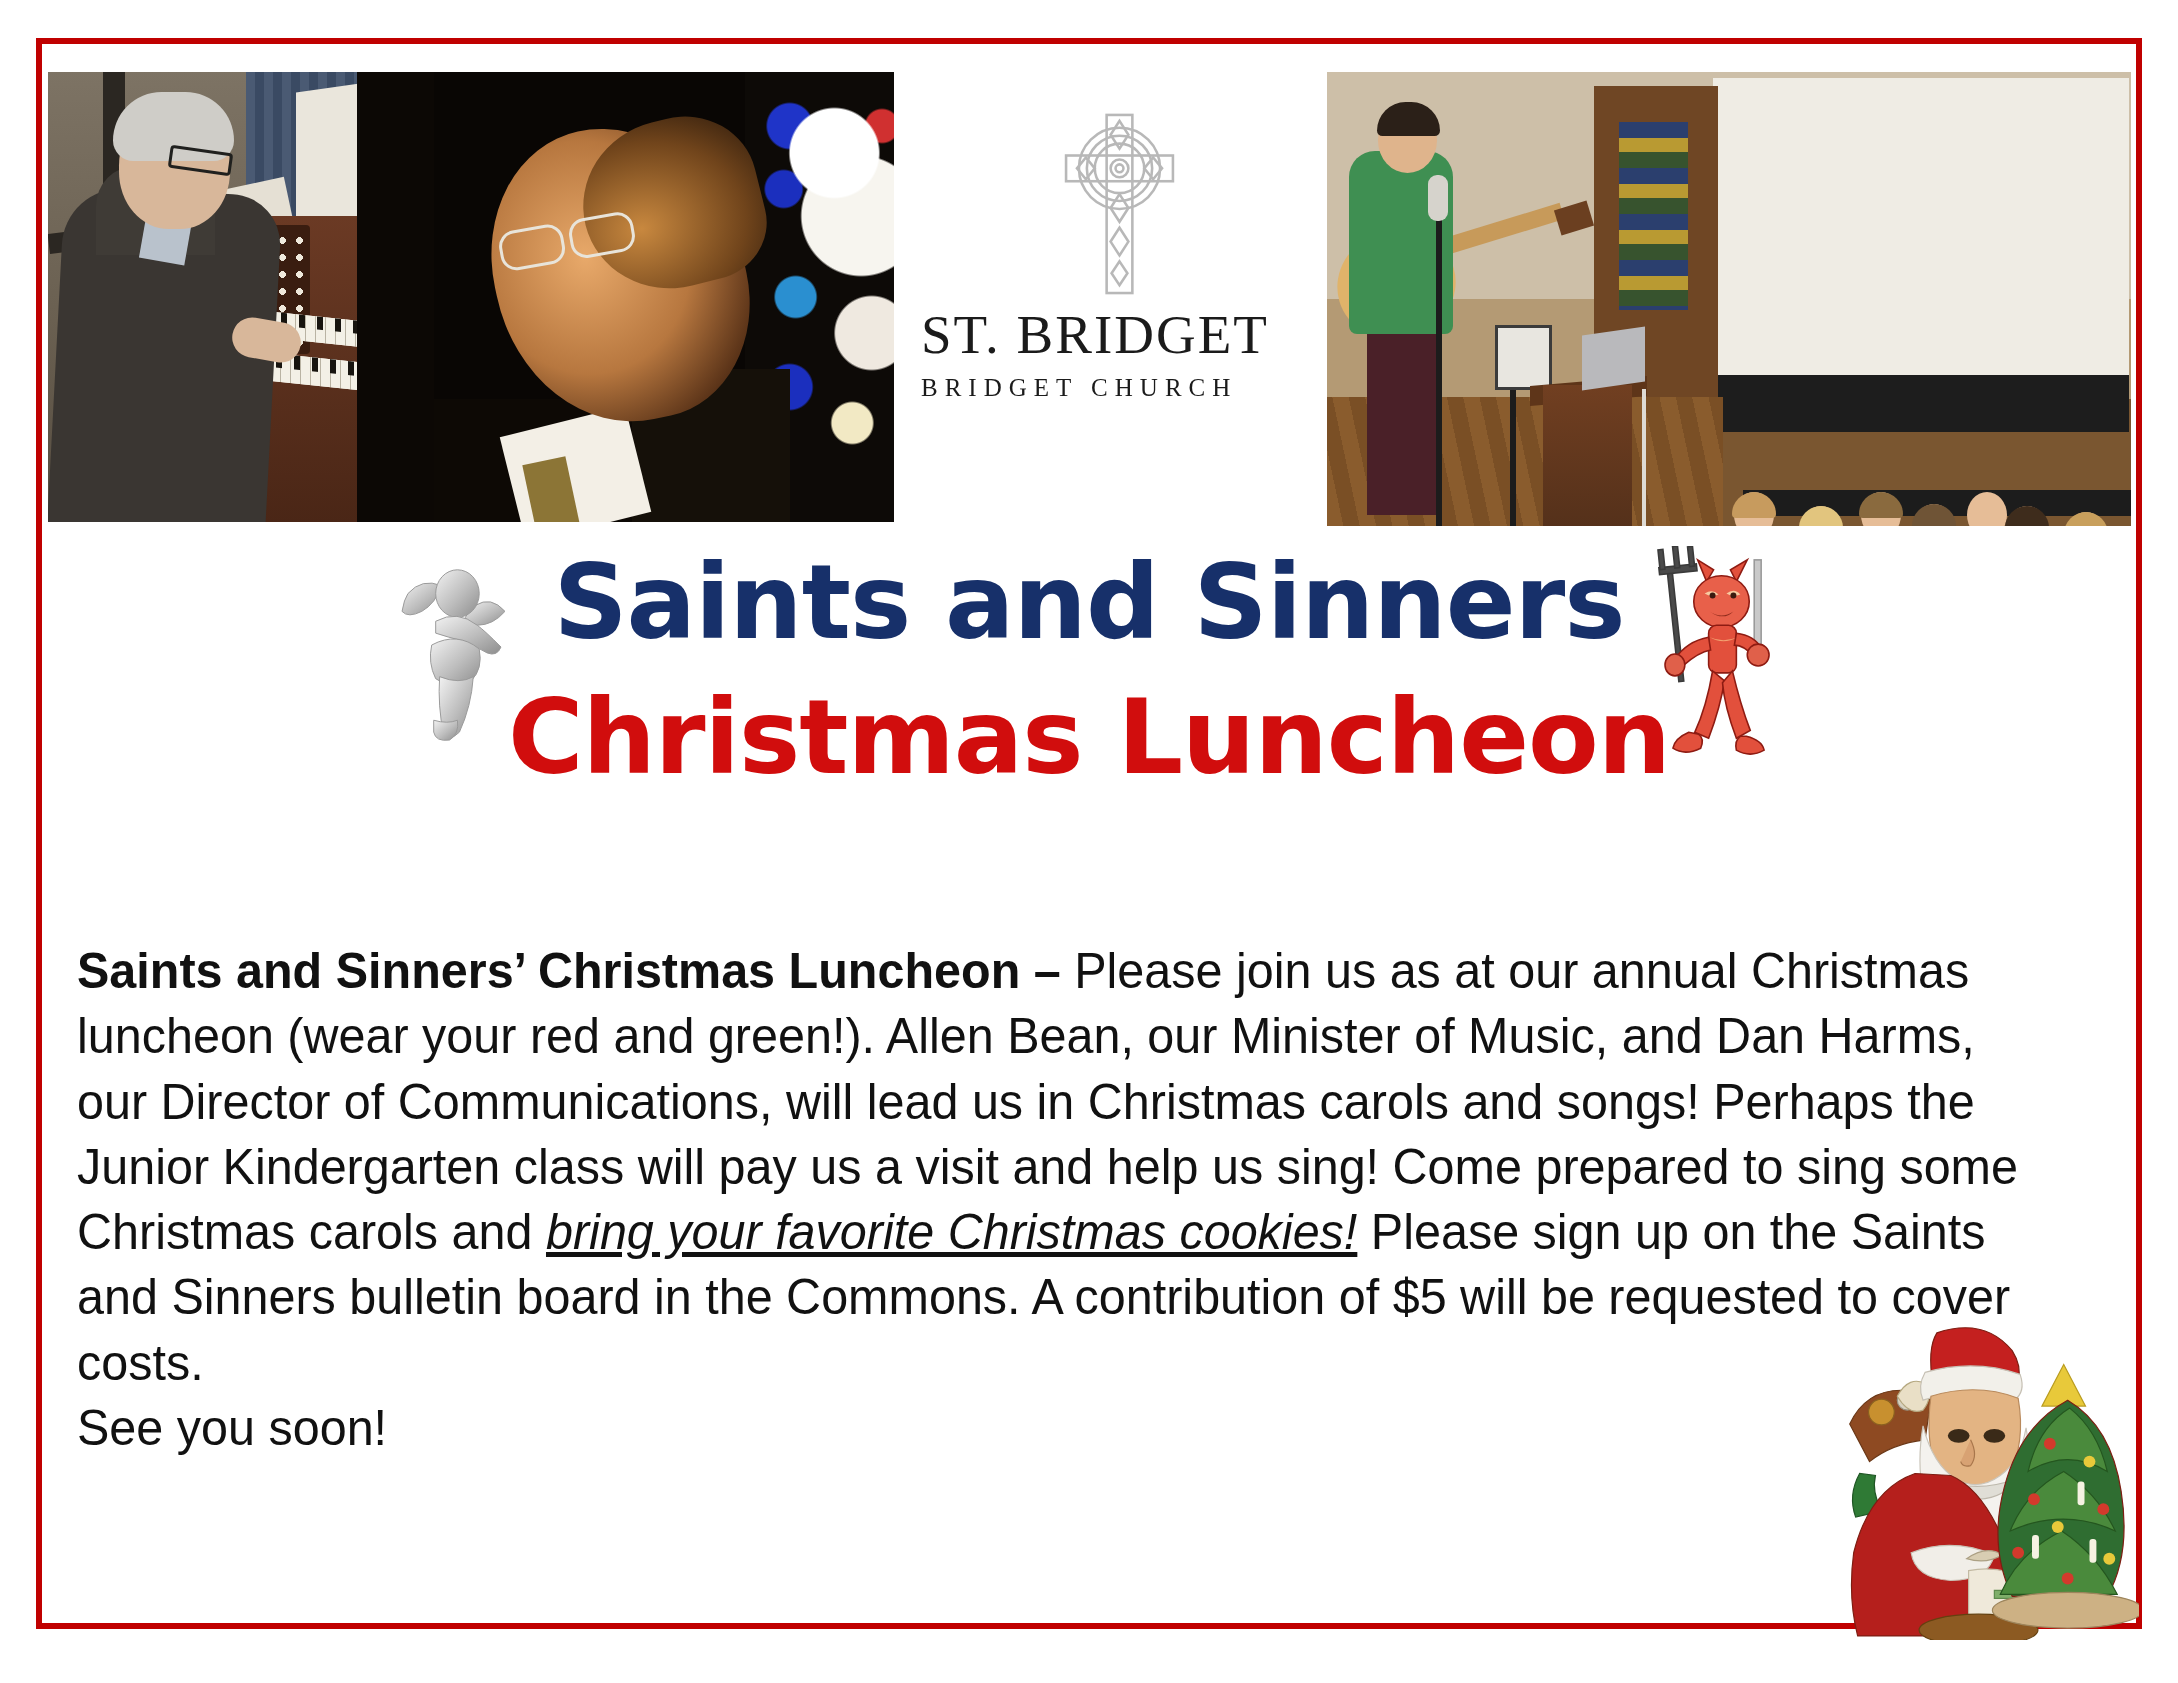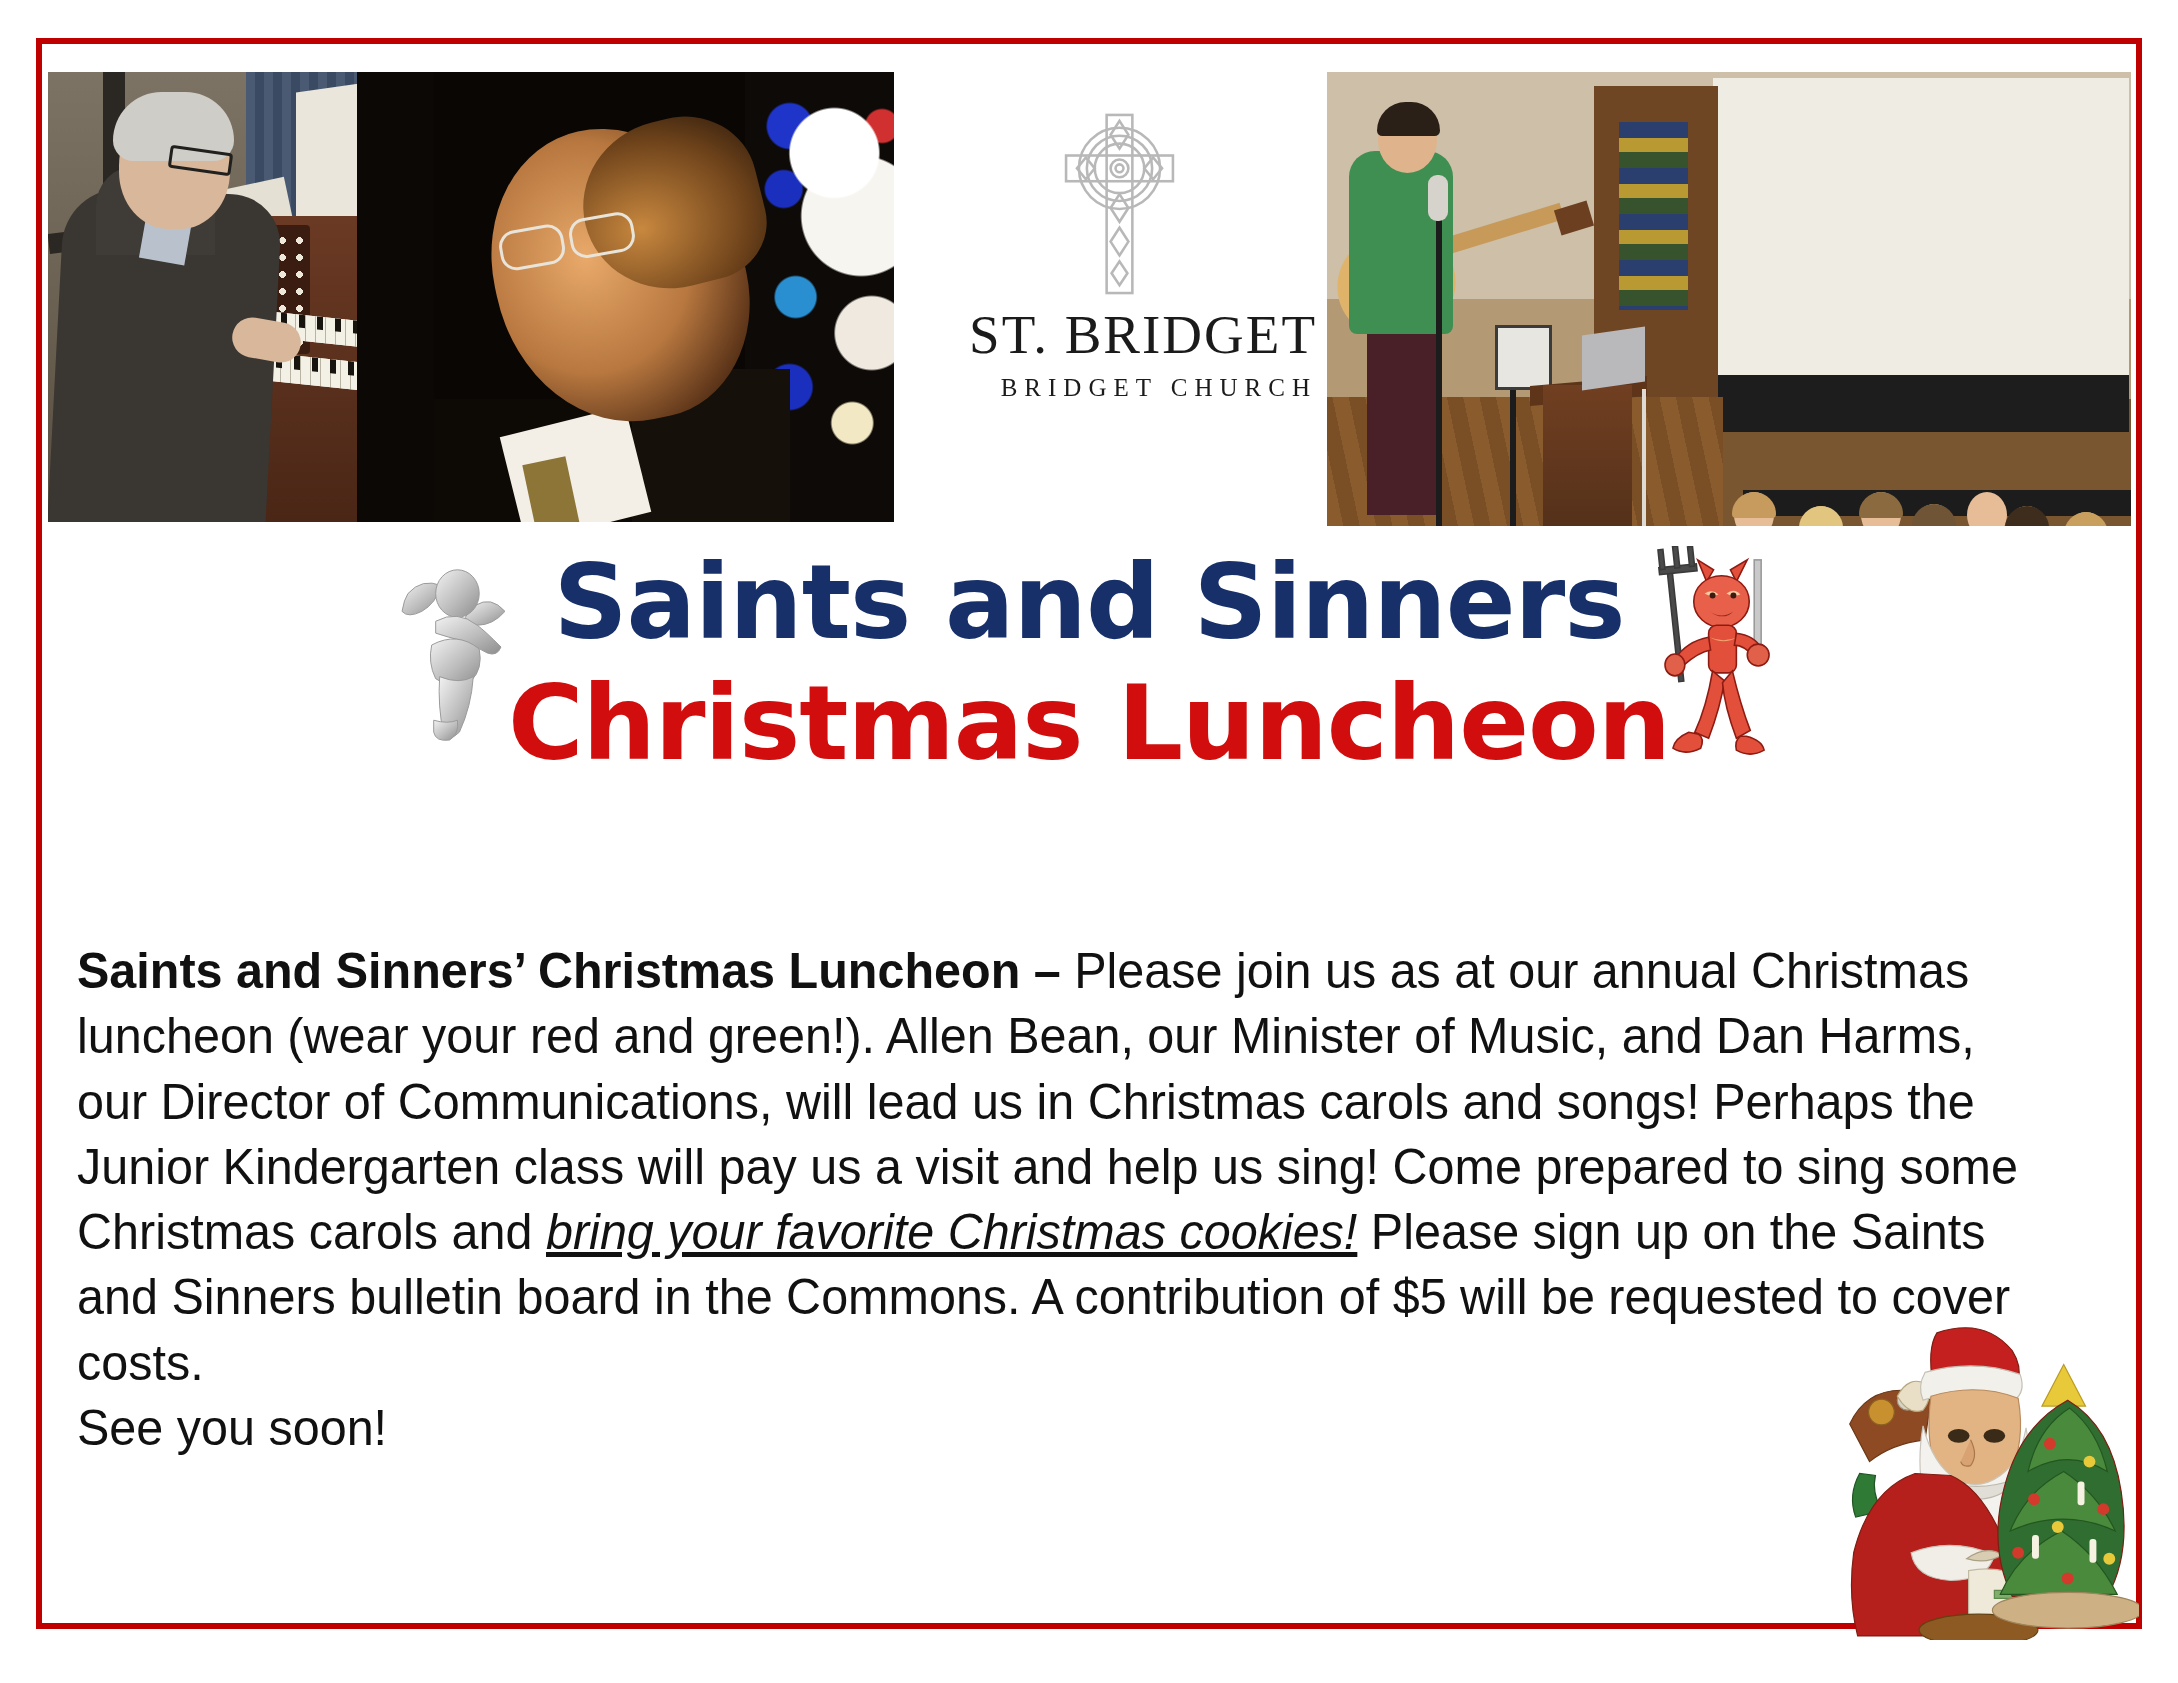--- a/index.html
+++ b/index.html
@@ -134,21 +134,21 @@
   .ch-laptop{position:absolute;left:255px;top:259px;width:63px;height:55px;background:#b9b9bc;transform:skewY(-8deg);}
   .ch-cord{position:absolute;left:315px;top:317px;width:4px;height:139px;background:#dedbd4;}
   .kid{position:absolute;bottom:34px;}
   .kid .k-head{position:absolute;left:50%;transform:translateX(-50%);width:40px;height:46px;background:#e6bd97;border-radius:50%;}
   .kid .k-hair{position:absolute;left:50%;transform:translateX(-50%);width:44px;height:26px;border-radius:22px 22px 4px 4px;}
   .ch-riser{position:absolute;left:416px;bottom:10px;width:391px;height:26px;background:#1c1c1c;}
 
   
   .logo{
     position:absolute;left:921px;top:109px;width:396px;height:248px;
-    text-align:right;z-index:3;
+    text-align:left;z-index:3;
   }
   .logo-cross{display:block;margin:0 auto;}
   .logo-name{
     font-family:"Liberation Serif", serif;
     font-size:55px;letter-spacing:2px;color:#1b1b1b;
     margin-top:6px;white-space:nowrap;
   }
   .logo-sub{
     font-family:"Liberation Serif", serif;
     font-size:25px;letter-spacing:7px;color:#1b1b1b;margin-top:8px;
@@ -160,21 +160,21 @@
 
   .title-wrap{position:absolute;left:0;top:535px;width:2178px;text-align:center;z-index:3;}
   .title1{
     font-family:"DejaVu Sans", sans-serif;
     font-weight:bold;font-size:103px;color:#17306A;
     letter-spacing:-1px;line-height:1.12;margin-top:10px;
   }
   .title2{
     font-family:"DejaVu Sans", sans-serif;
     font-weight:bold;font-size:103px;color:#D10D0D;
-    letter-spacing:-1px;line-height:1.12;margin-top:6px;
+    letter-spacing:-1px;line-height:1.12;margin-top:20px;
   }
   .subtitle{
     position:absolute;left:0;top:834px;width:2178px;text-align:center;
     font-family:"DejaVu Sans", sans-serif;
     font-weight:bold;font-size:51px;color:#17306A;z-index:3;
   }
   .subtitle sup{font-size:0.58em;vertical-align:super;}
 
   
   .body-copy{

